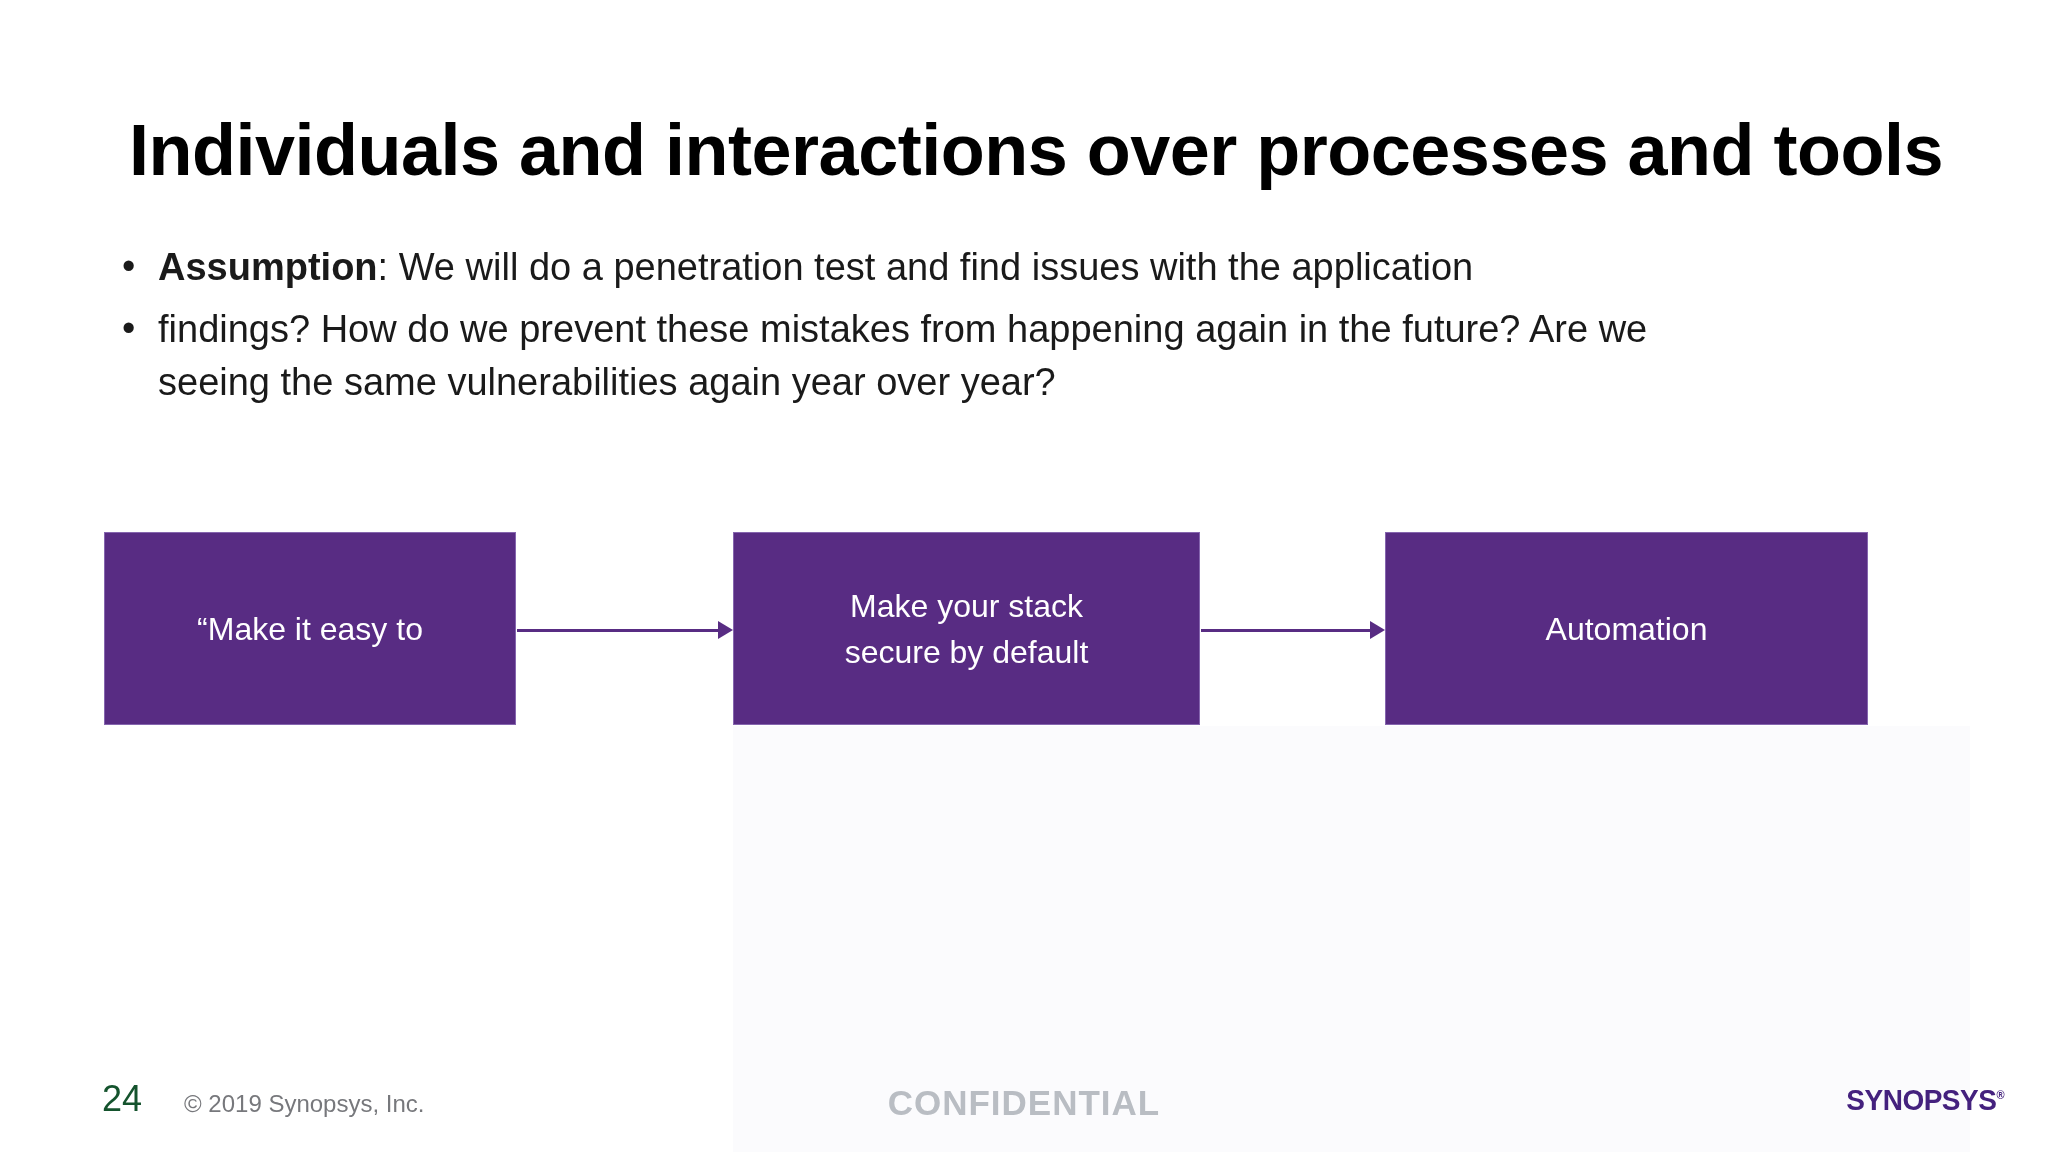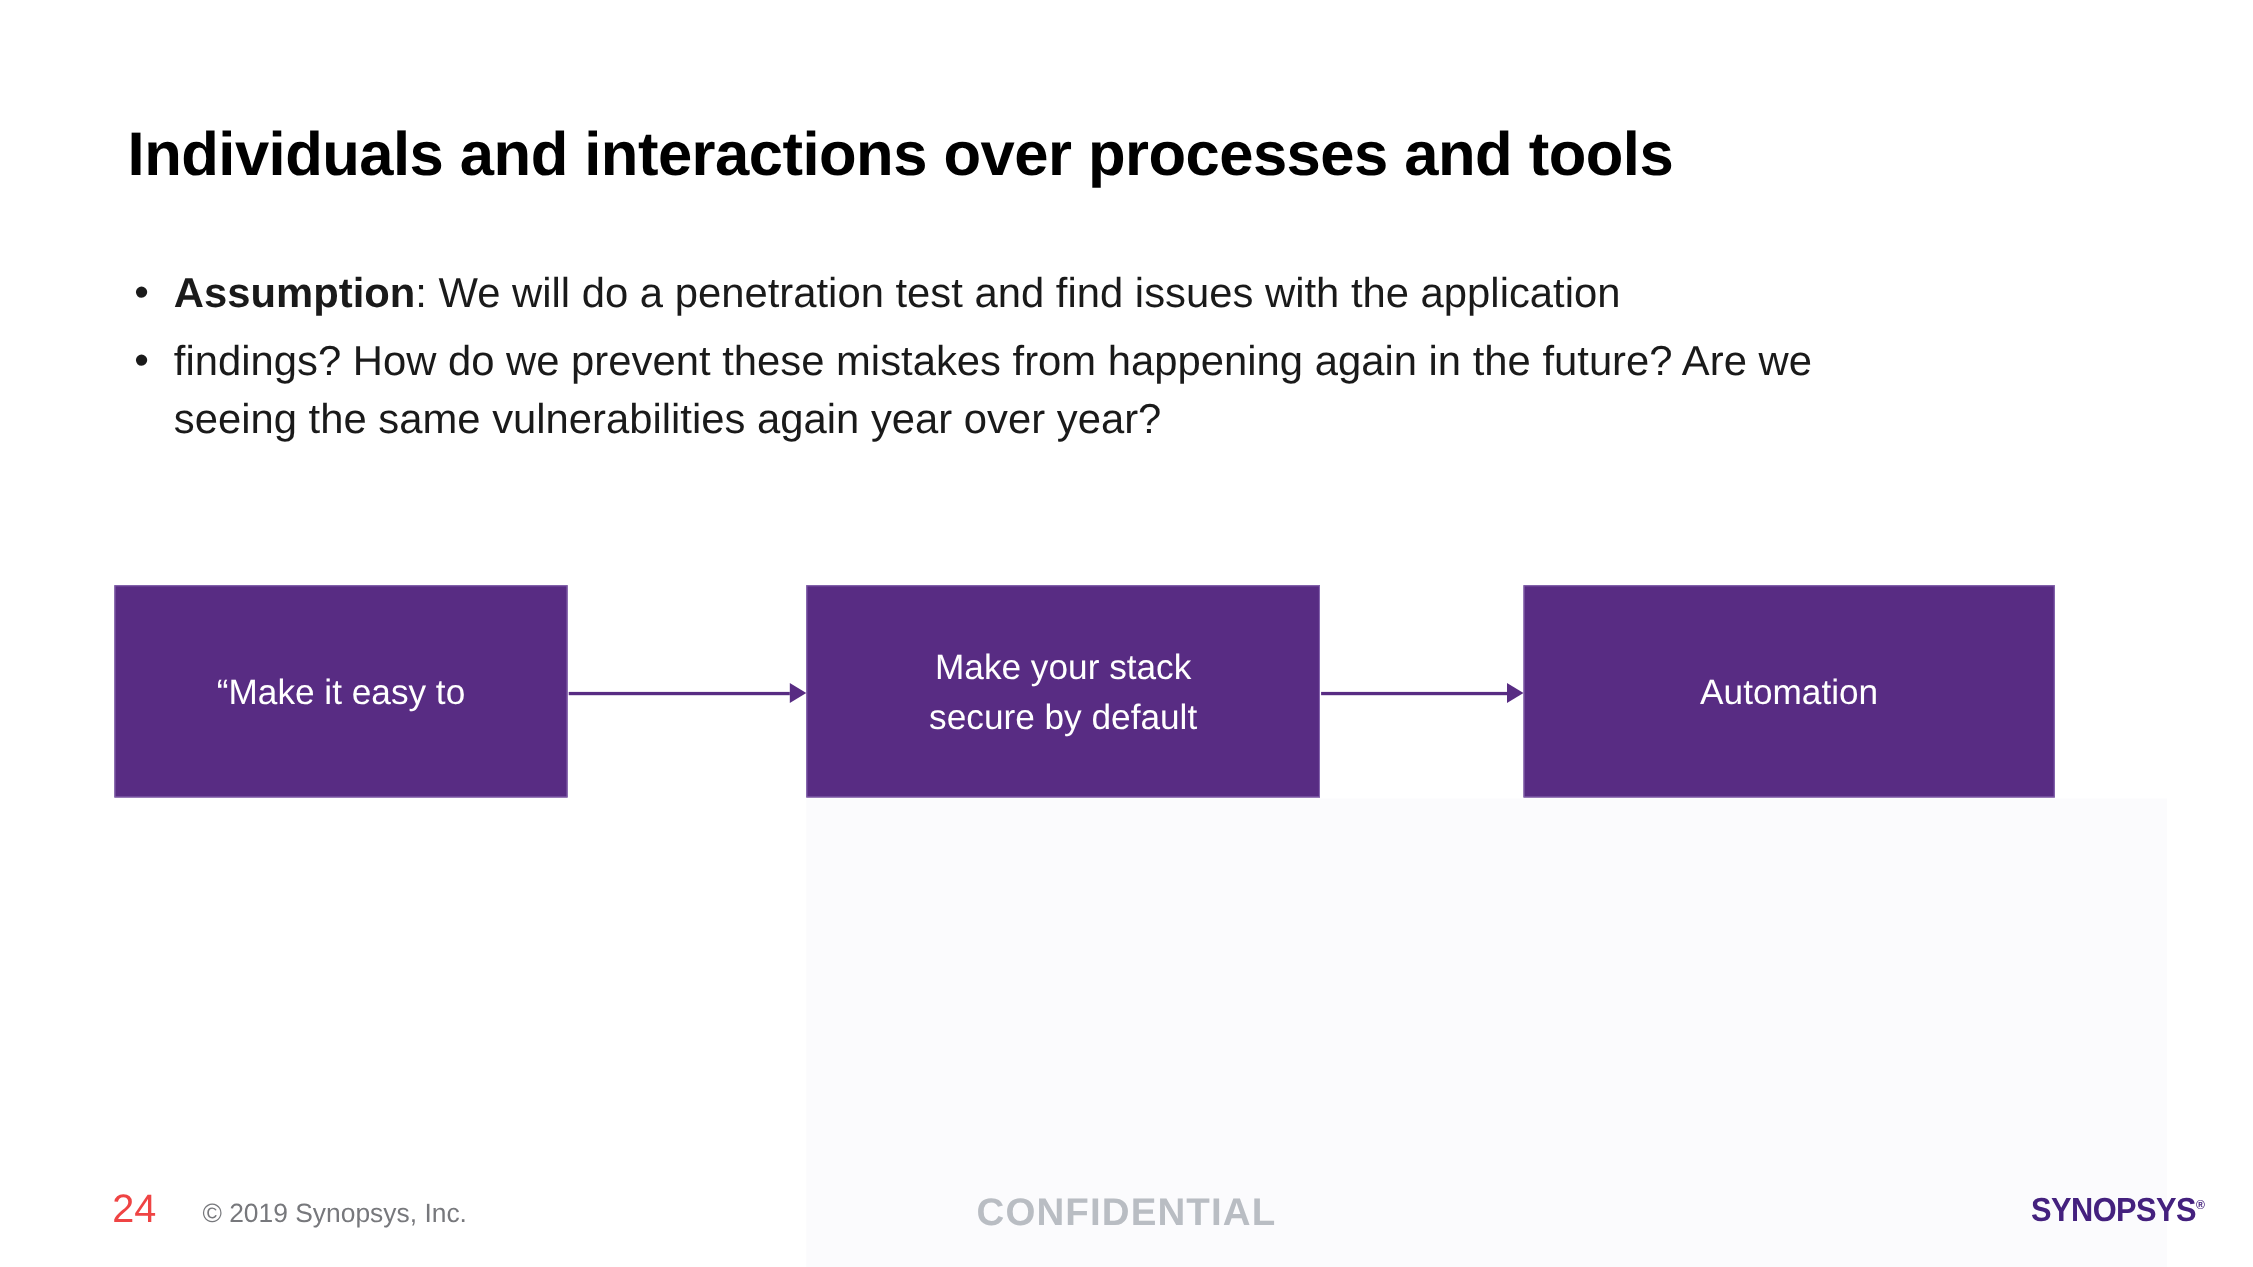--- a/index.html
+++ b/index.html
@@ -15,24 +15,24 @@
   .bg-shade {
     position: absolute;
     left: 733px;
     top: 726px;
     width: 1237px;
     height: 426px;
     background: #fbfbfd;
   }
   .title {
     position: absolute;
-    left: 116px;
+    left: 129px;
     top: 62px;
     width: 1860px;
-    font-size: 56px;
+    font-size: 72px;
     line-height: 80px;
     font-weight: bold;
     letter-spacing: -0.5px;
     color: #000000;
   }
   .bullets {
     position: absolute;
     left: 122px;
     top: 241px;
     width: 1706px;
@@ -79,21 +79,21 @@
     width: 0; height: 0;
     border-left: 15px solid #582c83;
     border-top: 9px solid transparent;
     border-bottom: 9px solid transparent;
   }
   .page-number {
     position: absolute;
     left: 102px;
     top: 1078px;
     font-size: 36px;
-    color: #ef4444;
+    color: #14532d;
   }
   .copyright {
     position: absolute;
     left: 184px;
     top: 1090px;
     font-size: 24px;
     color: #77787c;
   }
   .confidential {
     position: absolute;

